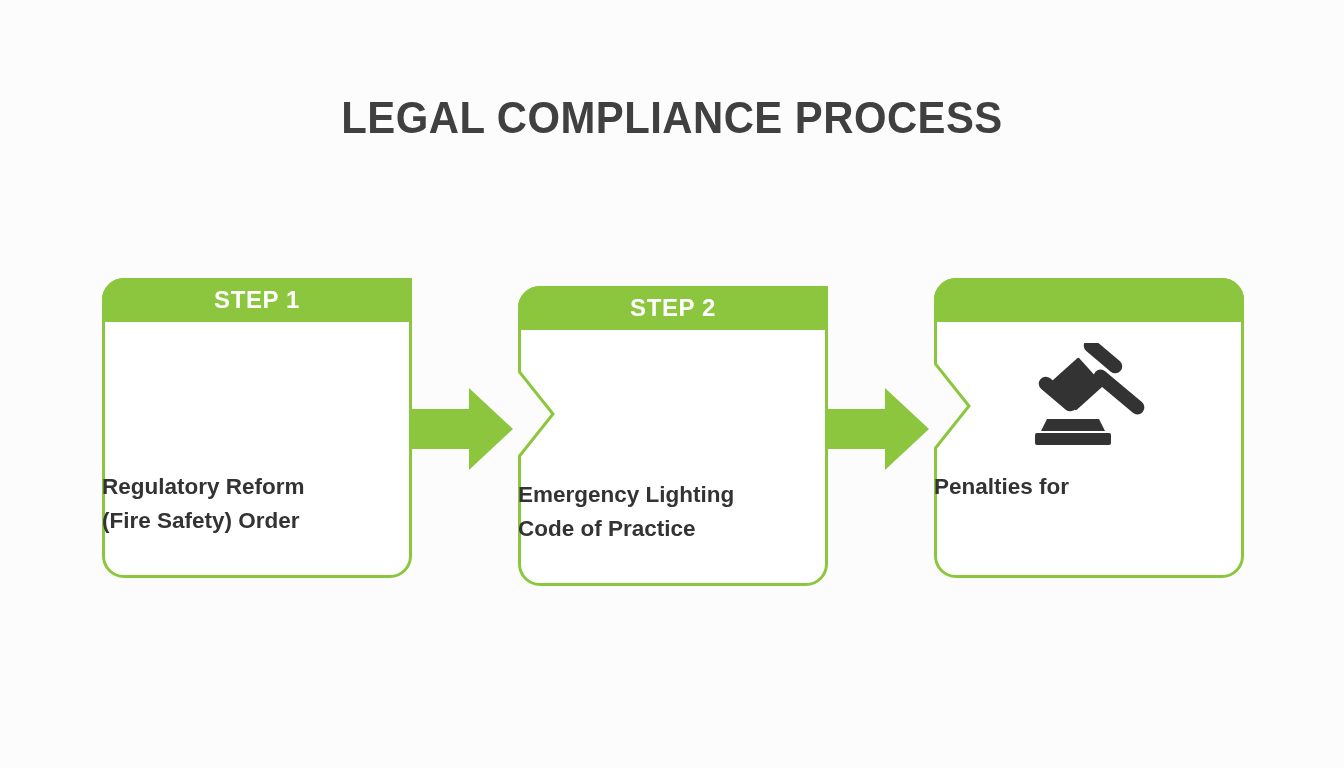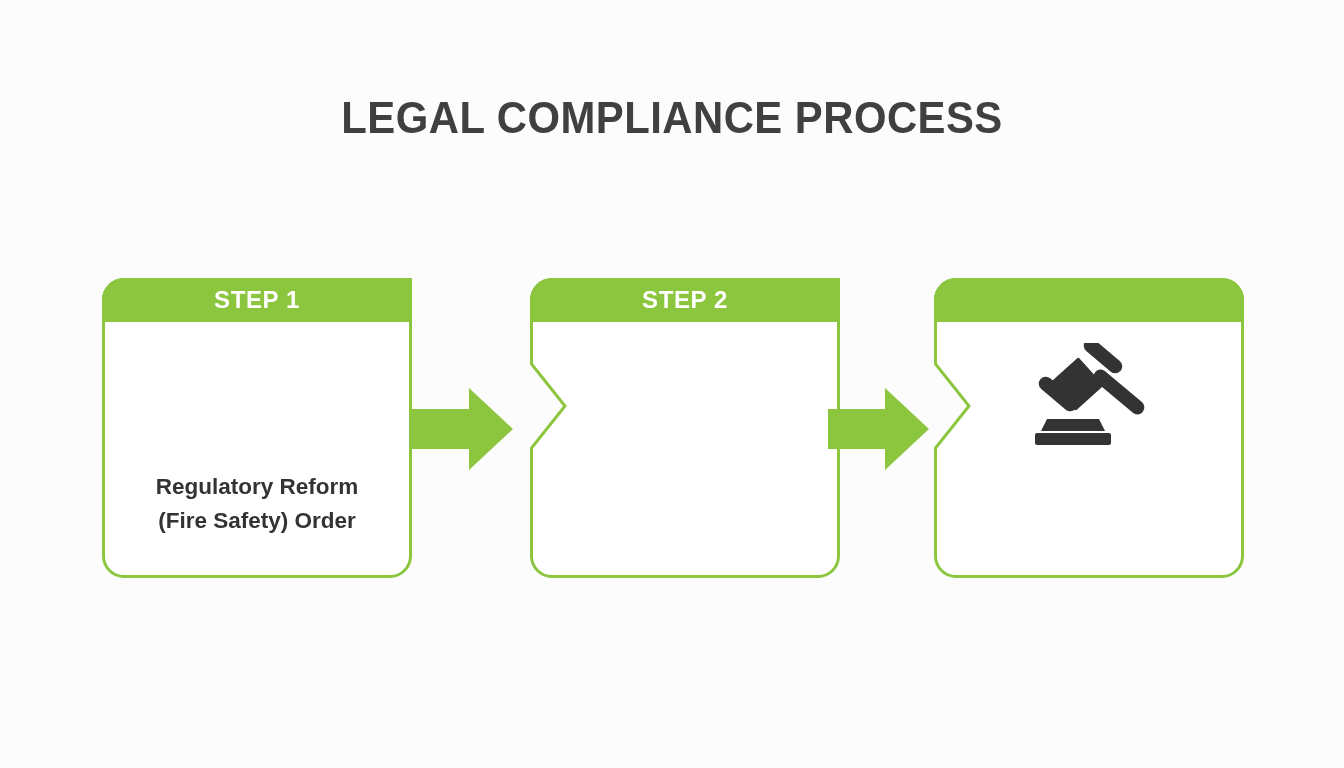--- a/index.html
+++ b/index.html
@@ -39,21 +39,21 @@
     height: 305px;
   }
 
   .card {
     position: absolute;
     top: 0;
     width: 310px;
     height: 240px;
   }
   .card-1 { left: 102px; }
-  .card-2 { left: 530px; }
+  .card-2 { left: 518px; margin-top: 8px; }
   .card-3 { left: 934px; }
 
   .card-svg {
     position: absolute;
     top: 0;
     left: 0;
     width: 310px;
     height: 300px;
     overflow: visible;
   }
@@ -98,21 +98,21 @@
     color: #3a3a3a;
     margin-left: 13px;
     white-space: nowrap;
   }
 
   .card-caption {
     position: absolute;
     top: 148px;
     left: 0;
     width: 310px;
-    text-align: center;
+    text-align: left;
     font-size: 22.5px;
     font-weight: bold;
     line-height: 1.53;
     color: #333333;
   }
 
   
   .arrow {
     position: absolute;
     top: 104px;
@@ -152,20 +152,24 @@
   </div>
 
   <div class="card card-2">
     <svg class="card-svg" viewBox="0 0 310 300">
 
       <path d="M1.5,22 A20.5,20.5 0 0,1 22,1.5 L308.5,1.5 L308.5,278 A20.5,20.5 0 0,1 288,298.5 L22,298.5 A20.5,20.5 0 0,1 1.5,278 L1.5,170 L35,128 L1.5,86 Z" fill="#ffffff" stroke="#8cc63e" stroke-width="3"></path>
       <path d="M0,22 A22,22 0 0,1 22,0 L310,0 L310,44 L0,44 Z" fill="#8cc63e"></path>
     </svg>
     <div class="card-head">STEP 2</div>
     <div class="card-body">
+      <div class="card-caption">
+        <div>Emergency Lighting</div>
+        <div>Code of Practice</div>
+      </div>
     </div>
   </div>
 
   <div class="arrow arrow-2">
     <svg width="120" height="94" viewBox="0 0 120 94">
       <path d="M0,27 L57,27 L57,6 L101,47 L57,88 L57,67 L0,67 Z" fill="#8cc63e"></path>
     </svg>
   </div>
 
   <div class="card card-3">
@@ -186,17 +190,18 @@
 
             <rect x="63" y="42" width="62" height="14" rx="7" transform="rotate(40 94 49)"></rect>
 
             <path d="M22,76 L74,76 L80,88 L16,88 Z"></path>
 
             <rect x="10" y="90" width="76" height="12" rx="2"></rect>
           </g>
         </svg>
       </div>
       <div class="card-caption">
+        <div>Penalties for</div>
       </div>
     </div>
   </div>
 
 </div>
 
 </body></html>

